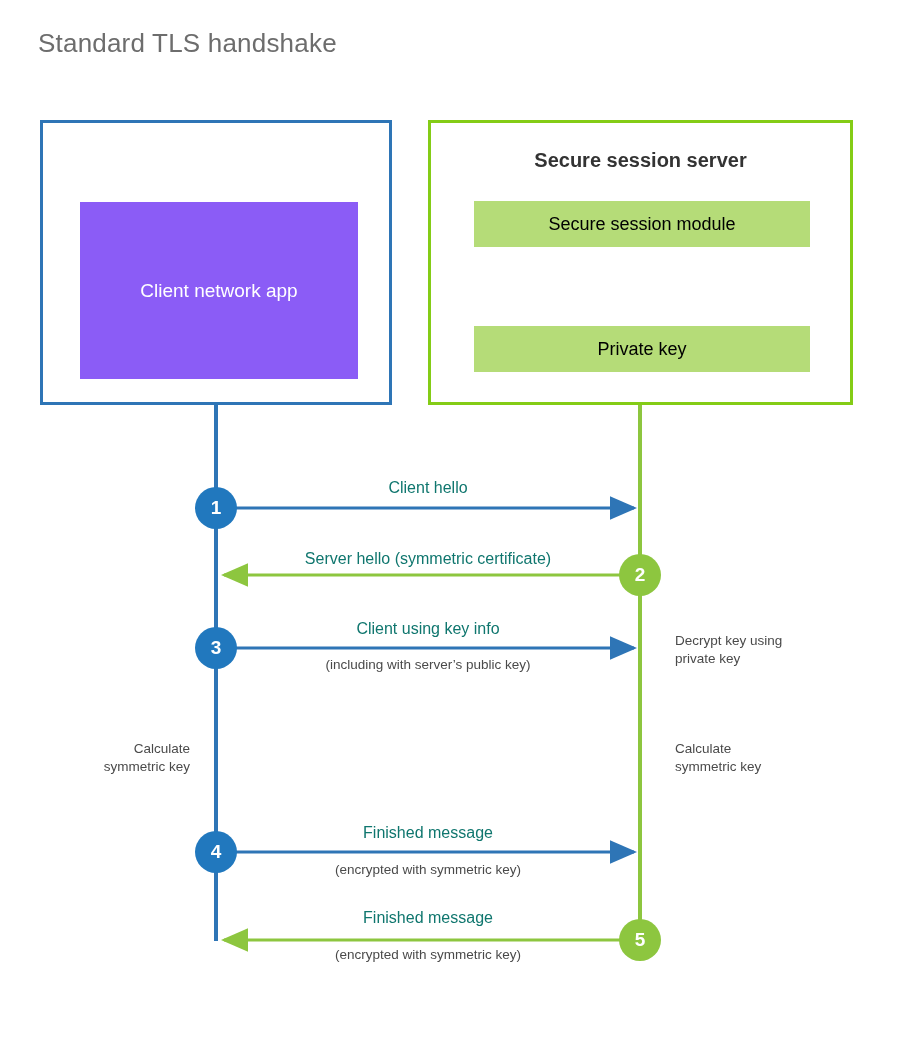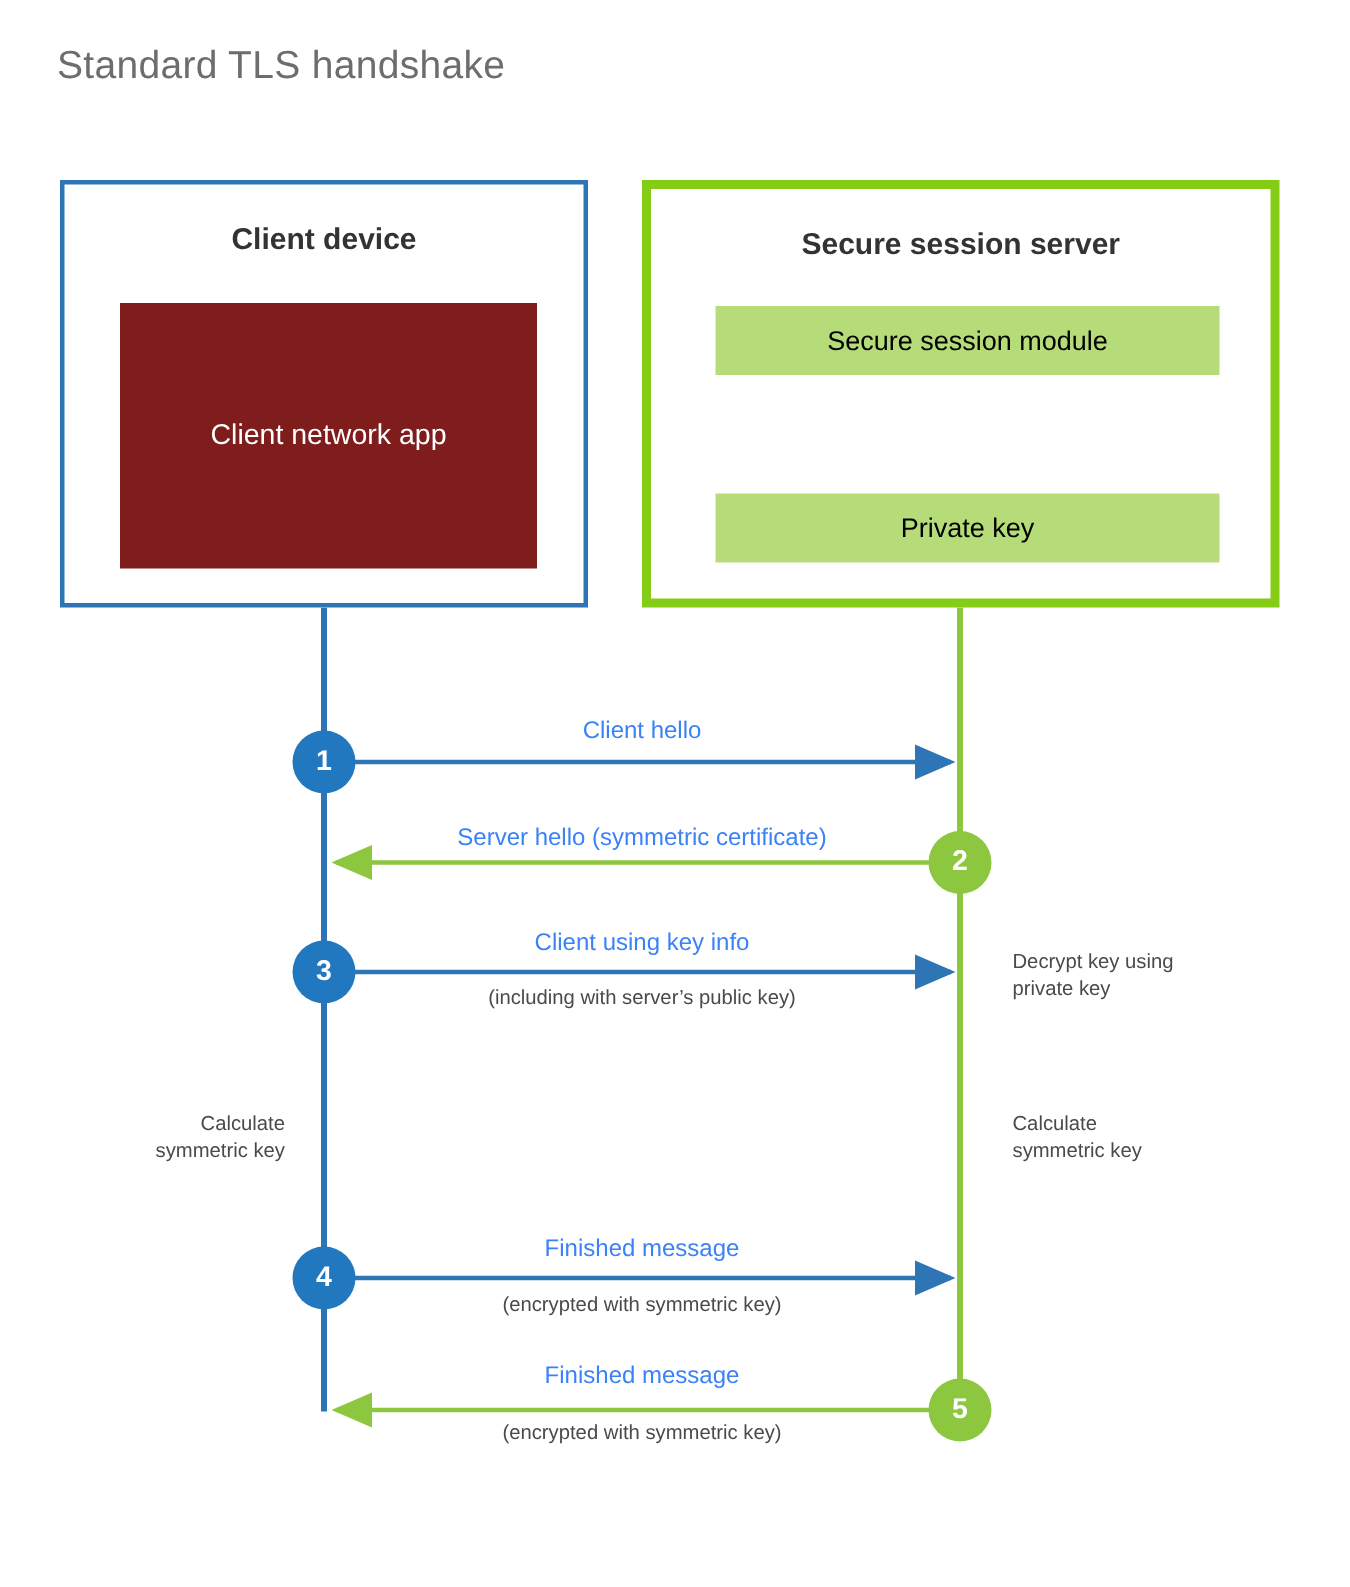--- a/index.html
+++ b/index.html
@@ -52,41 +52,41 @@
     top: 120px;
     width: 352px;
     height: 285px;
     border: 3px solid #2e75b6;
   }
   #server-box {
     left: 428px;
     top: 120px;
     width: 425px;
     height: 285px;
-    border: 6px solid #84cc16;
+    border: 3px solid #84cc16;
   }
   .entity-title {
     position: absolute;
     left: 0;
     right: 0;
     top: 26px;
     text-align: center;
     font-size: 20px;
     font-weight: bold;
     color: #333333;
   }
 
   
   .client-app {
     position: absolute;
     left: 37px;
     top: 79px;
     width: 278px;
     height: 177px;
-    background: #7f1d1d;
+    background: #8b5cf6;
     color: #ffffff;
     font-size: 19px;
     font-weight: 300;
     display: flex;
     align-items: center;
     justify-content: center;
     text-align: center;
     line-height: 1.35;
     padding: 0 14px;
     box-sizing: border-box;
@@ -124,21 +124,21 @@
   }
   .step-circle.client { background: #2178be; }
   .step-circle.server { background: #8dc63f; }
 
   
   .msg-label {
     position: absolute;
     text-align: center;
     font-size: 16px;
     font-weight: 400;
-    color: #3b82f6;
+    color: #0f766e;
     white-space: nowrap;
     transform: translateX(-50%);
   }
   .msg-sub {
     position: absolute;
     text-align: center;
     font-size: 13.5px;
     font-weight: 400;
     color: #4a4a4a;
     white-space: nowrap;
@@ -181,21 +181,20 @@
     <line x1="640" y1="575" x2="224" y2="575" stroke="#8dc63f" stroke-width="3" marker-end="url(#arrow-green)"></line>
 
     <line x1="216" y1="648" x2="634" y2="648" stroke="#2e75b6" stroke-width="3" marker-end="url(#arrow-blue)"></line>
 
     <line x1="216" y1="852" x2="634" y2="852" stroke="#2e75b6" stroke-width="3" marker-end="url(#arrow-blue)"></line>
 
     <line x1="640" y1="940" x2="224" y2="940" stroke="#8dc63f" stroke-width="3" marker-end="url(#arrow-green)"></line>
   </svg>
 
   <div class="entity-box" id="client-box">
-    <div class="entity-title">Client device</div>
     <div class="client-app">Client network app</div>
   </div>
 
   <div class="entity-box" id="server-box">
     <div class="entity-title">Secure session server</div>
     <div class="server-module" id="server-module-0">Secure session module</div>
     <div class="server-module" id="server-module-2">Private key</div>
   </div>
 
   <div class="step-circle client" style="left:195px; top:487px;">1</div>

